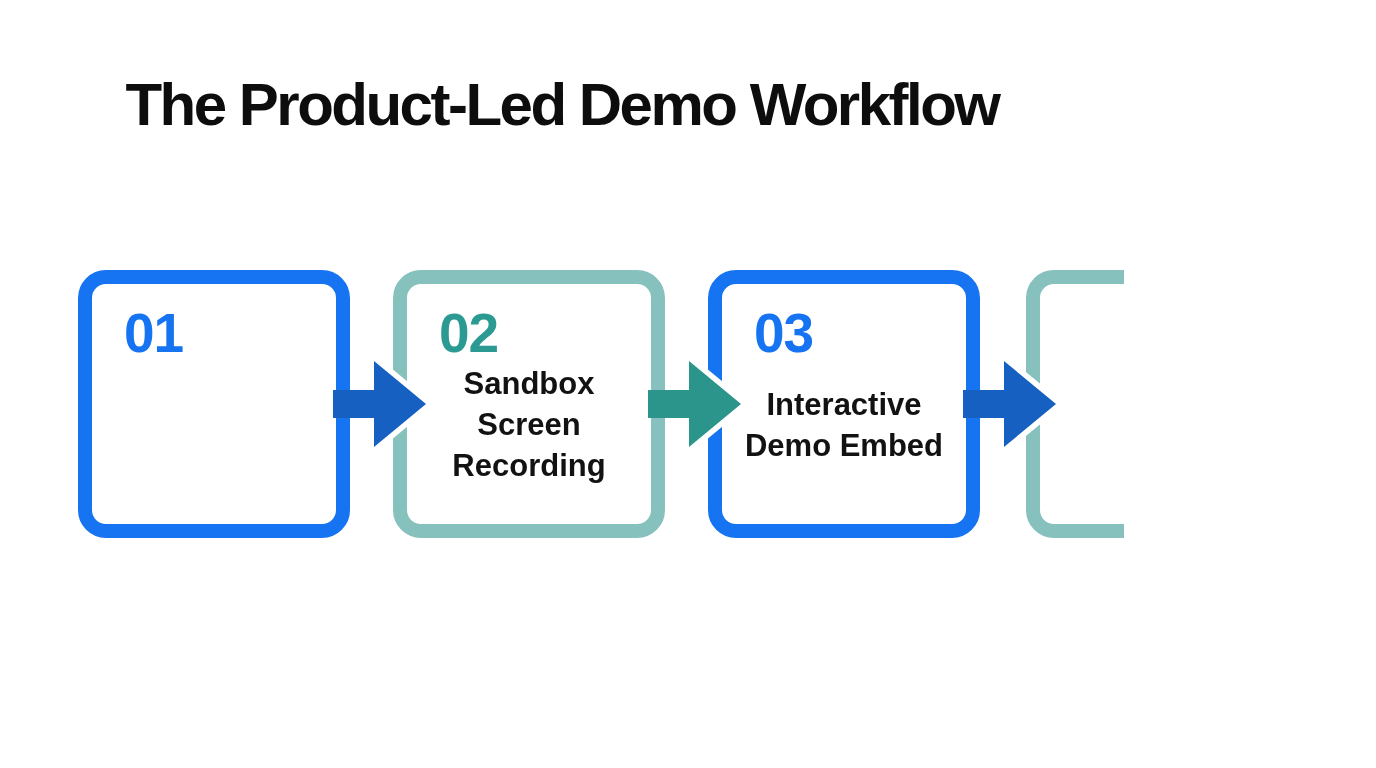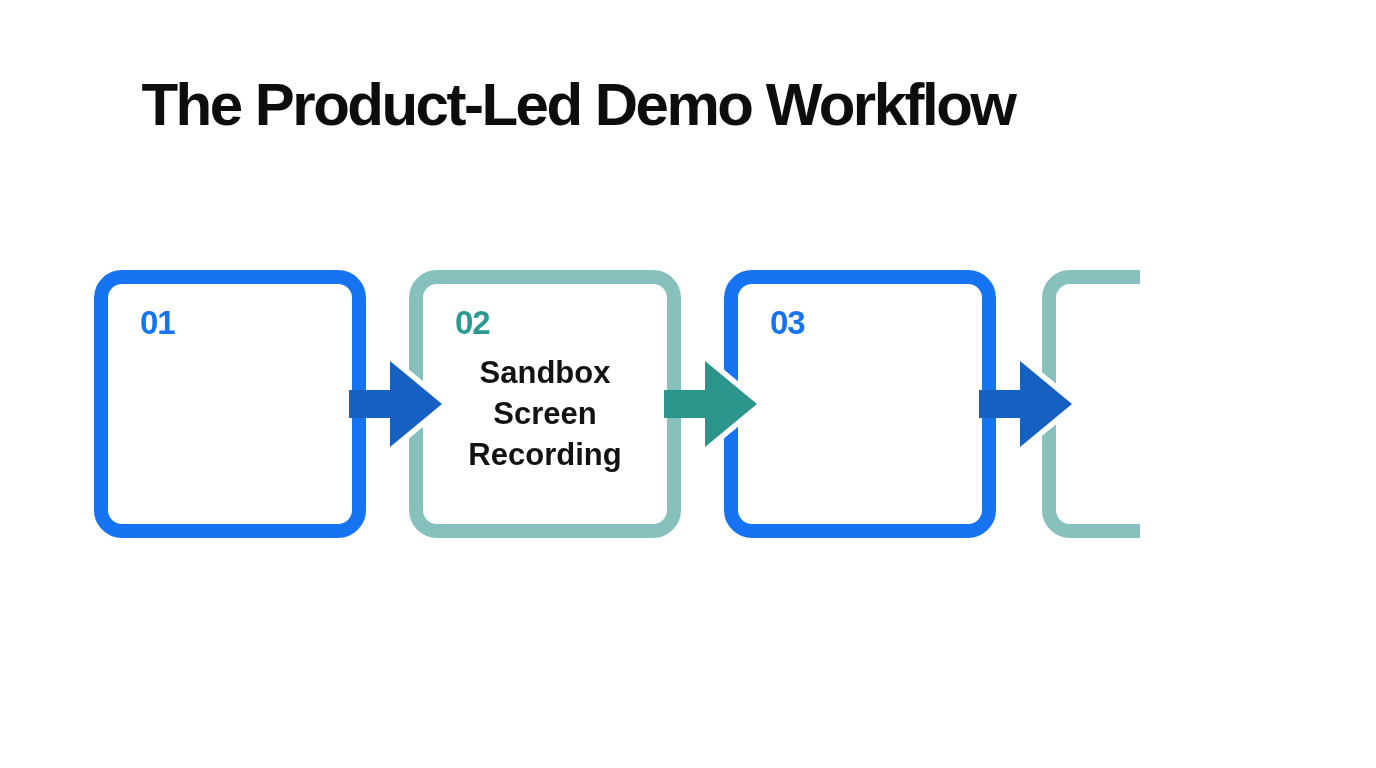--- a/index.html
+++ b/index.html
@@ -7,21 +7,20 @@
     padding: 0;
     background: #ffffff;
     font-family: "Liberation Sans", "DejaVu Sans", sans-serif;
   }
   .canvas {
     position: relative;
     width: 1124px;
     height: 768px;
     background: var(--background, #ffffff);
     overflow: hidden;
-    margin-left: 16px;
   }
   .title {
     position: absolute;
     left: 0;
     right: 0;
     top: 72px;
     margin: 0;
     text-align: center;
     font-size: 60px;
     line-height: 1.1;
@@ -47,21 +46,21 @@
   .pos3 { left: 708px; }
   .pos4 { left: 1026px; }
 
   .theme-blue { border-color: var(--blue, #1673f1); }
   .theme-blue .step-number { color: var(--blue, #1673f1); }
   .theme-teal { border-color: var(--teal-border, #86c1bd); justify-content: flex-end; }
   .theme-teal .step-number { color: var(--teal, #2b9a92); }
 
   .step-number {
     margin: 22px 0 0 32px;
-    font-size: 33px;
+    font-size: 55px;
     line-height: 1;
     font-weight: 700;
     letter-spacing: -1px;
   }
   .step-label {
     flex: 1;
     display: flex;
     align-items: center;
     justify-content: center;
     text-align: center;
@@ -106,20 +105,21 @@
     <div class="step-number">01</div>
   </div>
 
   <div class="step-box pos2 theme-teal">
     <div class="step-number">02</div>
     <div class="step-label">Sandbox Screen Recording</div>
   </div>
 
   <div class="step-box pos3 theme-blue">
     <div class="step-number">03</div>
+    <div class="step-label">Interactive Demo Embed</div>
   </div>
 
   <div class="step-box pos4 theme-teal">
   </div>
 
   <div class="arrow arrow-pos1 arrow-blue">
     <svg viewBox="0 0 100 110" aria-hidden="true">
       <path class="casing" d="M41,12 L93,55 L41,98 Z"></path>
       <path class="fill" d="M0,41 L41,41 L41,12 L93,55 L41,98 L41,69 L0,69 Z"></path>
     </svg>

